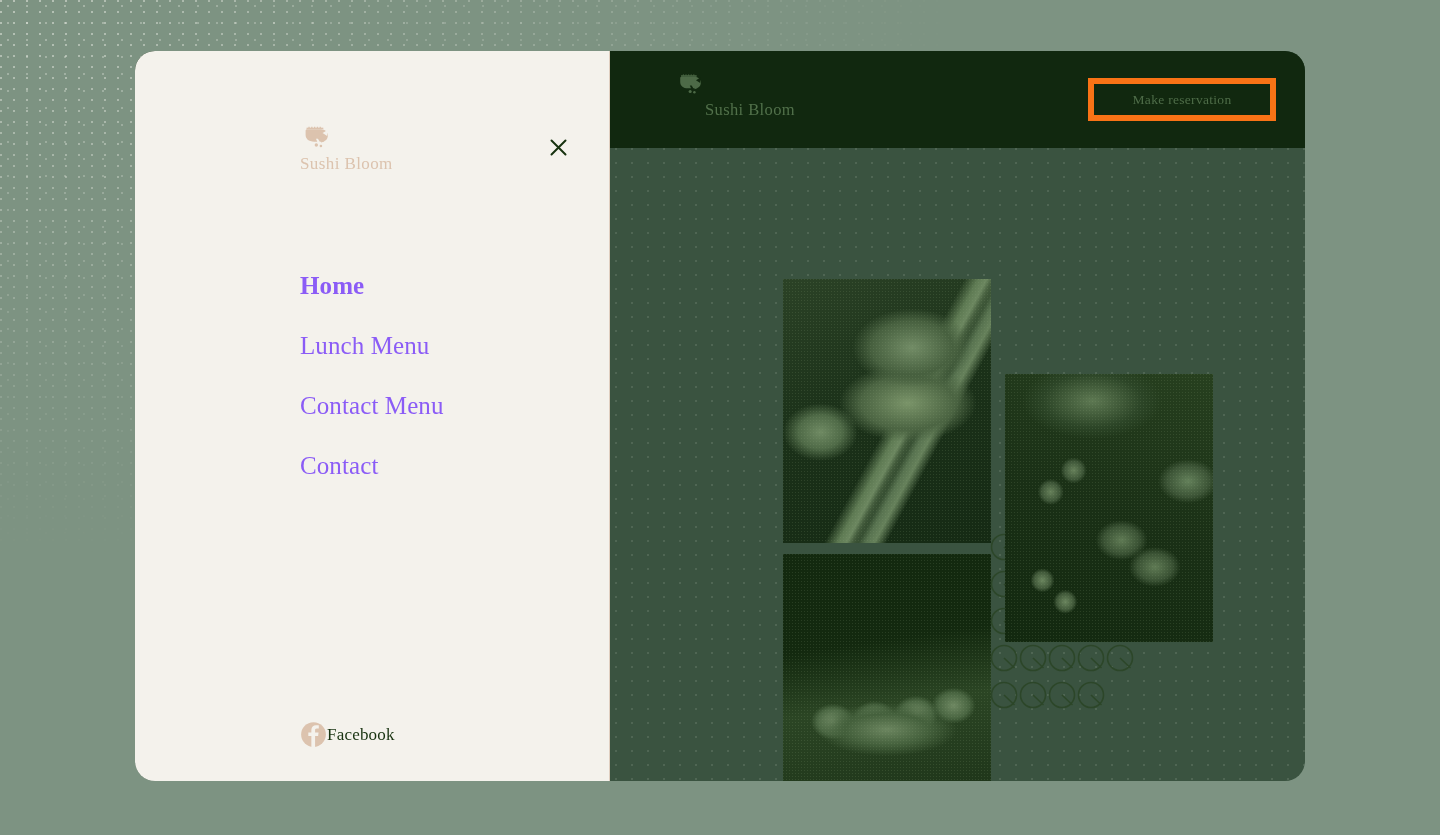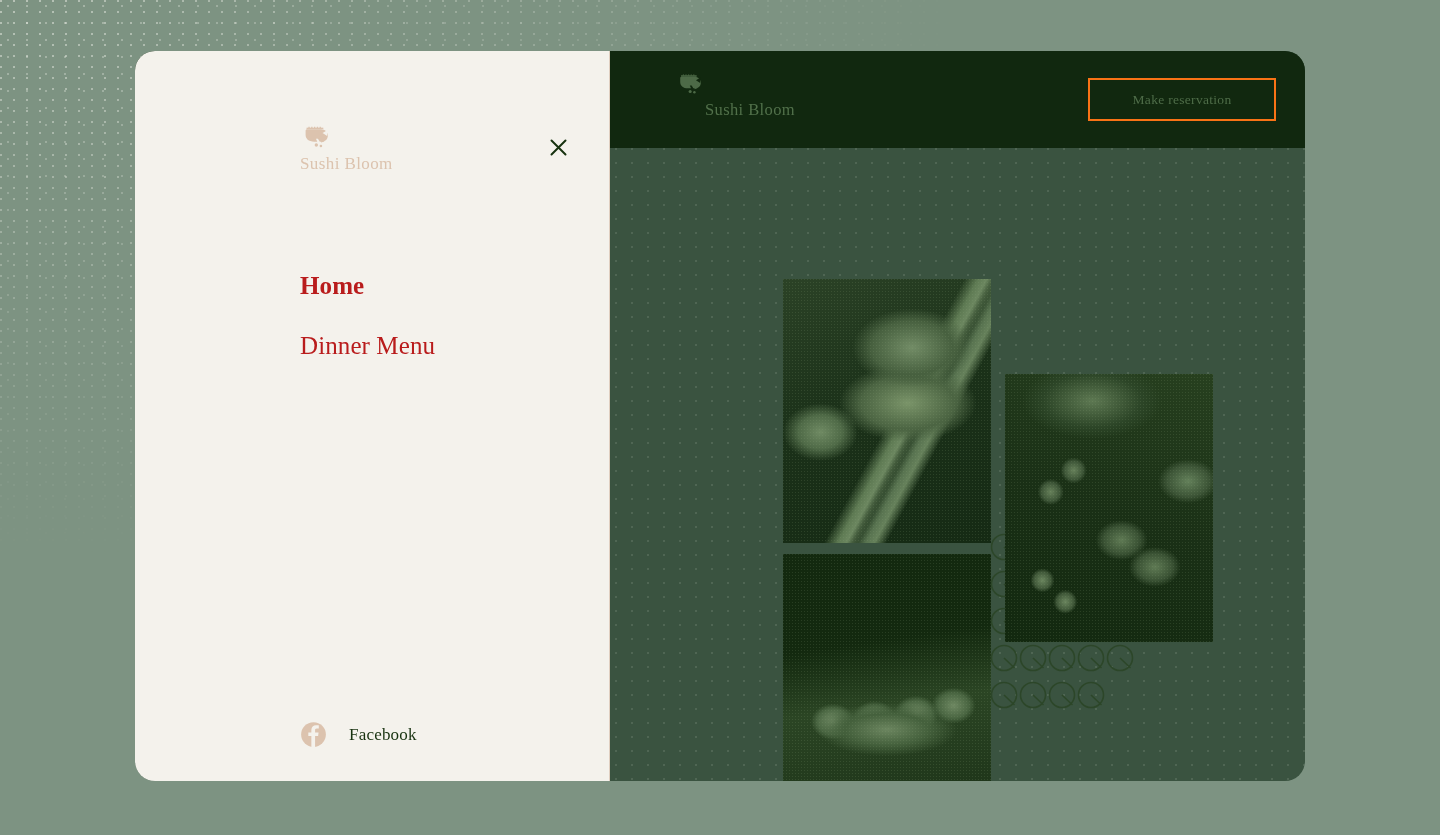--- a/index.html
+++ b/index.html
@@ -78,21 +78,21 @@
     letter-spacing: 0.4px;
     color: #51704a;
     white-space: nowrap;
   }
   #reserve-button {
     position: absolute;
     right: 29px;
     top: 27px;
     width: 188px;
     height: 43px;
-    border: 2px solid #f97316;
+    border: 6px solid #f97316;
     background: transparent;
     color: #4e6c48;
     font-family: "Liberation Serif", "DejaVu Serif", serif;
     font-size: 13.5px;
     letter-spacing: 0.3px;
     cursor: pointer;
   }
 
   
   #gallery { position: absolute; left: 0; top: 97px; width: 1170px; height: 633px; }
@@ -186,36 +186,35 @@
     left: 165px; top: 205px;
     width: 300px;
     list-style: none;
   }
   #nav-list li { margin: 0; }
   .nav-link {
     display: block;
     font-family: "Liberation Serif", "DejaVu Serif", serif;
     font-size: 25px;
     line-height: 60px;
-    color: #b91c1c;
+    color: #8b5cf6;
     text-decoration: none;
     letter-spacing: 0.1px;
     cursor: pointer;
   }
   .nav-link.active { font-weight: bold; }
 
   #social-list {
     position: absolute;
     left: 165px; top: 660px;
     list-style: none;
   }
   .social-link {
     display: flex;
     align-items: center;
-    gap: 22px;
     height: 47px;
     text-decoration: none;
     color: #17320f;
     cursor: pointer;
   }
   .social-icon { width: 27px; height: 27px; color: #dcc3ae; flex: 0 0 27px; }
   .social-label { font-size: 17px; letter-spacing: 0.2px; }
 </style>
 </head>
 <body>
@@ -347,21 +346,27 @@
       <svg width="19" height="19" viewBox="0 0 19 19">
         <path d="M2.5 2.5 L16.5 16.5 M16.5 2.5 L2.5 16.5" stroke="currentColor" stroke-width="2" stroke-linecap="round"></path>
       </svg>
     </button>
 
     <ul id="nav-list">
       <li>
         <a class="nav-link active" href="#">Home</a>
       </li>
       <li>
-        <a class="nav-link" href="#">Dinner Menu</a>
+        <a class="nav-link" href="#">Lunch Menu</a>
+      </li>
+      <li>
+        <a class="nav-link" href="#">Contact Menu</a>
+      </li>
+      <li>
+        <a class="nav-link" href="#">Contact</a>
       </li>
     </ul>
 
     <ul id="social-list">
       <li>
         <a class="social-link" href="#">
           <svg class="social-icon" viewBox="0 0 24 24">
             <circle cx="12" cy="12" r="11" fill="currentColor"></circle>
             <path d="M13.4 23V13.4h2.7l.4-3.2h-3.1V8.2c0-.9.26-1.55 1.6-1.55h1.7V3.8c-.3-.04-1.3-.13-2.47-.13-2.45 0-4.13 1.5-4.13 4.24v2.3H7.4v3.2h2.7V23z" fill="#f4f2ec"></path>
           </svg>

